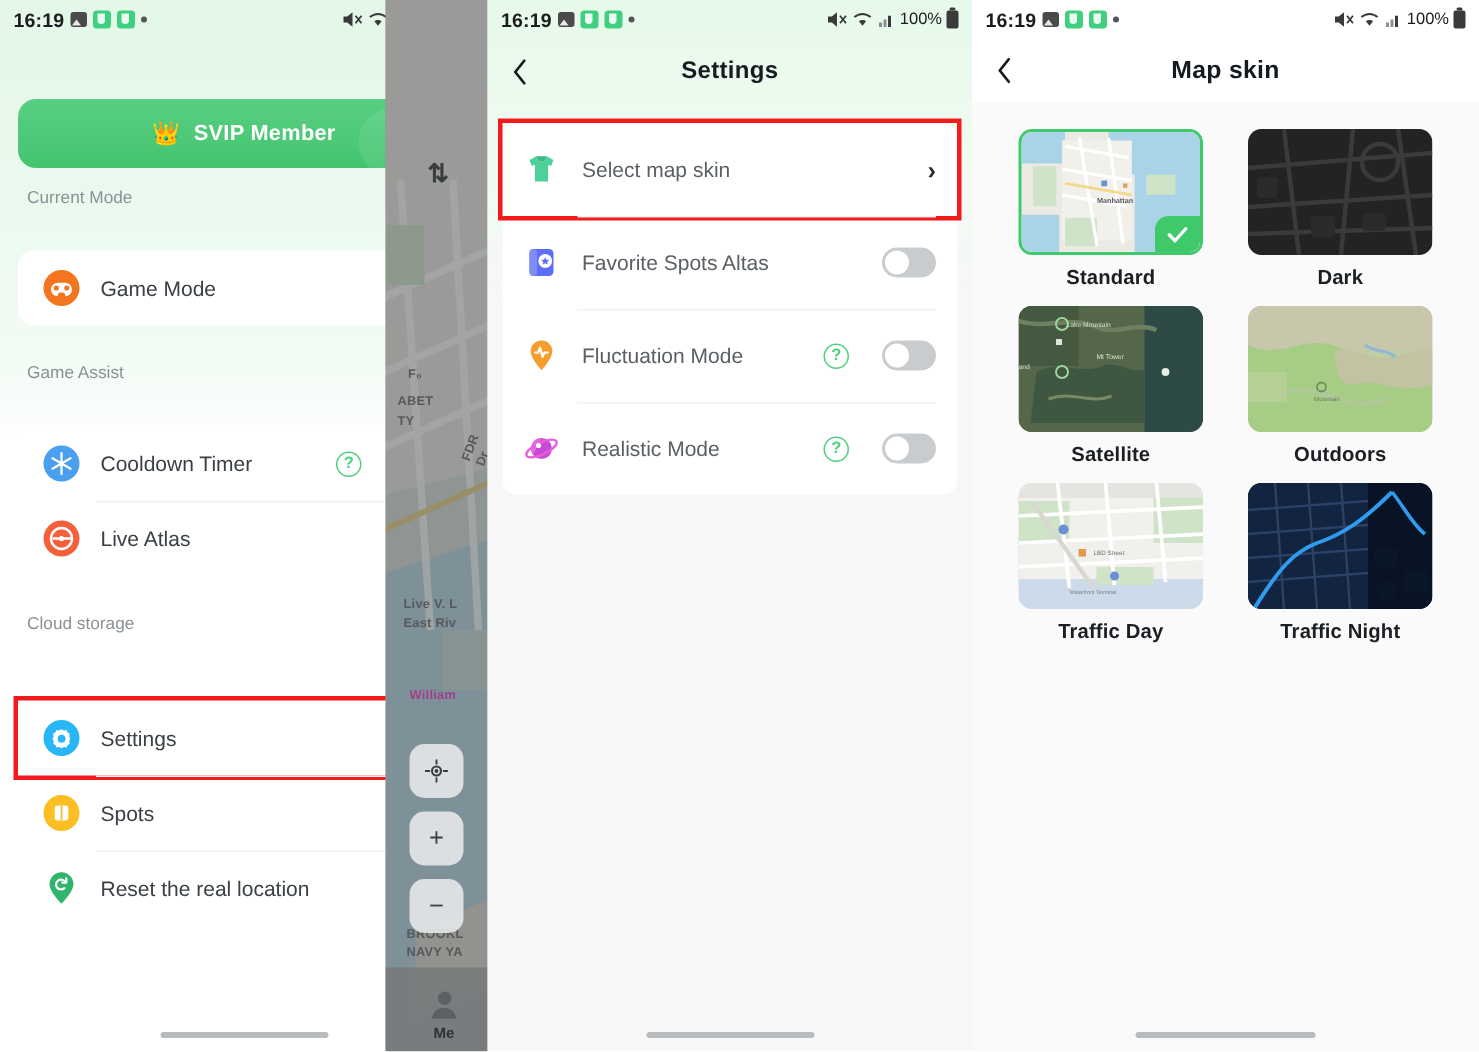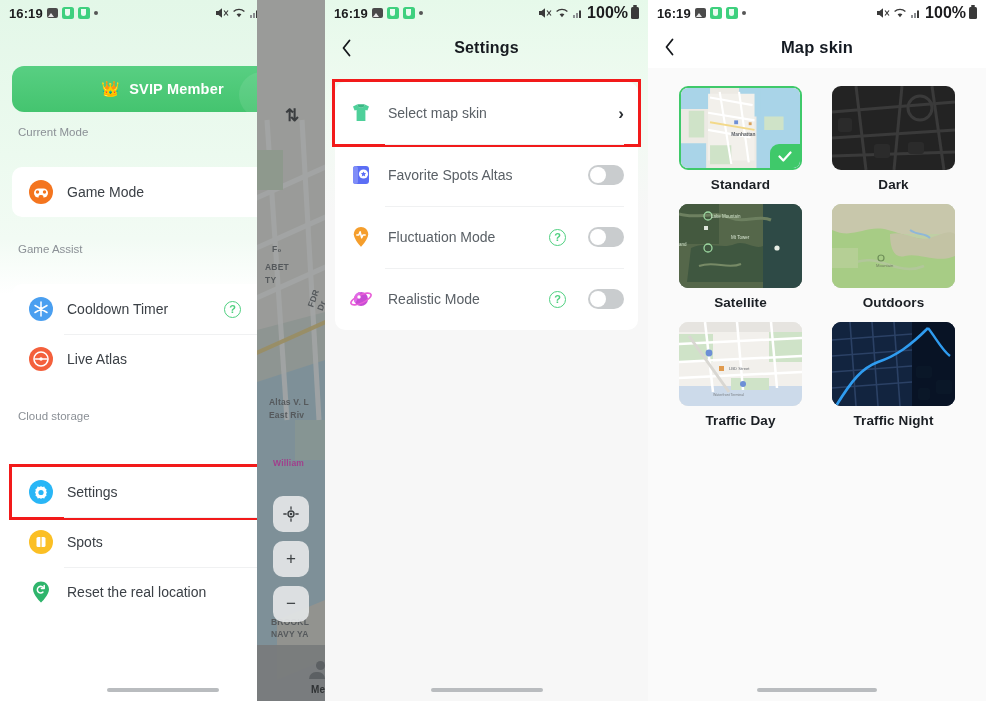--- a/index.html
+++ b/index.html
@@ -24,21 +24,21 @@
     position: relative; z-index: 6;
   }
   .sb-left { display: flex; align-items: center; gap: 4px; }
   .sb-time { letter-spacing: .1px; font-size: 13px; }
   .sb-right { margin-left: auto; display: flex; align-items: center; gap: 3px; }
   .ic-photo { width: 11px; height: 10px; border-radius: 2px; background: #4a4a4a; position: relative; }
   .ic-photo::after{content:"";position:absolute;left:1.5px;bottom:1.5px;width:0;height:0;border-left:3px solid transparent;border-right:3px solid transparent;border-bottom:4px solid #e8e8e8;}
   .ic-badge { width: 12px; height: 12px; border-radius: 2.5px; background: #3ed07e; position: relative; }
   .ic-badge::after{content:"";position:absolute;left:3.5px;top:2px;width:5px;height:7px;border-radius:0 0 3px 3px;background:#eafaf0;}
   .ic-dot { width: 4px; height: 4px; border-radius: 50%; background: #555; }
-  .sb-pct { font-size: 16px; font-weight: 700; }
+  .sb-pct { font-size: 11px; font-weight: 400; }
   .ic-batt { width: 8px; height: 12px; border-radius: 1.5px; background: #3a3a3a; position: relative; }
   .ic-batt::before{content:"";position:absolute;top:-2px;left:2px;width:4px;height:2px;background:#3a3a3a;border-radius:1px;}
 
   svg.sv { display: block; }
 
   
   .p1-bg {
     position: absolute; inset: 0;
     background: linear-gradient(180deg,#e3f7e8 0%, #ecfaef 22%, #f2fbf4 34%, #ffffff 42%);
   }
@@ -98,21 +98,21 @@
     position: absolute; left: 16px; width: 36px; height: 36px; border-radius: 10px;
     background: rgba(228,230,231,.92); display: flex; align-items: center; justify-content: center;
     color: #3c4043; font-size: 17px; z-index: 3;
   }
   .ms-locate { top: 496px; }
   .ms-plus { top: 541px; }
   .ms-minus { top: 586px; }
   .ms-lab { position: absolute; z-index: 3; font-size: 8.5px; color: #55595c; font-weight: 700; letter-spacing: .2px; }
   .ms-tab {
     position: absolute; left: 0; bottom: 0; width: 68px; height: 56px; background: rgba(120,123,124,.92);
-    z-index: 4; display:flex; flex-direction: column; align-items: flex-end; justify-content: flex-end; padding: 0 0 6px 10px;
+    z-index: 4; display:flex; flex-direction: column; align-items: center; justify-content: flex-end; padding: 0 0 6px 10px;
   }
   .ms-tab .av { width: 9px; height: 9px; border-radius: 50%; background: #5c6063; margin-bottom: 2px;}
   .ms-tab .av2 { width: 16px; height: 7px; border-radius: 7px 7px 0 0; background: #5c6063; margin-bottom: 5px;}
   .ms-tab .mel { font-size: 10px; color: #2f3234; font-weight: 600; }
 
   
   .p2-bg { position: absolute; inset: 0;
     background: linear-gradient(180deg,#e6f9ea 0%, #f1fbf2 16%, #f7f7f7 30%, #f7f7f7 100%); }
   .p2-inner { position: relative; z-index: 2; }
   .navbar { height: 44px; display: flex; align-items: center; padding: 0 16px; position: relative; }
@@ -307,21 +307,21 @@
         <rect x="0" y="150" width="26" height="40" fill="#cfe3c8"></rect>
         <rect x="38" y="420" width="30" height="40" fill="#cfe3c8" opacity=".5"></rect>
         <path d="M20 620 L68 600 L68 660 L20 680z" fill="#d8d4cc"></path>
       </svg>
       <div class="dim"></div>
       <div class="ms-sort">⇅</div>
       <div class="ms-lab" style="top:244px;left:15px">F₀</div>
       <div class="ms-lab" style="top:262px;left:8px">ABET</div>
       <div class="ms-lab" style="top:275px;left:8px">TY</div>
       <div class="ms-lab" style="top:290px;left:52px;transform:rotate(-70deg)">FDR Dr</div>
-      <div class="ms-lab" style="top:397px;left:12px">Altas V. L</div>
+      <div class="ms-lab" style="top:397px;left:12px">Live V. L</div>
       <div class="ms-lab" style="top:410px;left:12px">East Riv</div>
       <div class="ms-lab" style="top:458px;left:16px;color:#a0408c">William</div>
       <div class="ms-lab" style="top:617px;left:14px">BROOKL</div>
       <div class="ms-lab" style="top:629px;left:14px">NAVY YA</div>
       <div class="ms-ctrl ms-locate">
         <svg class="sv" width="16" height="16" viewBox="0 0 16 16">
           <circle cx="8" cy="8" r="3" fill="none" stroke="#3c4043" stroke-width="1.4"></circle>
           <circle cx="8" cy="8" r="1.3" fill="#3c4043"></circle>
           <path d="M8 .8v2.4M8 12.8v2.4M.8 8h2.4M12.8 8h2.4" stroke="#3c4043" stroke-width="1.3" stroke-linecap="round"></path>
         </svg>

